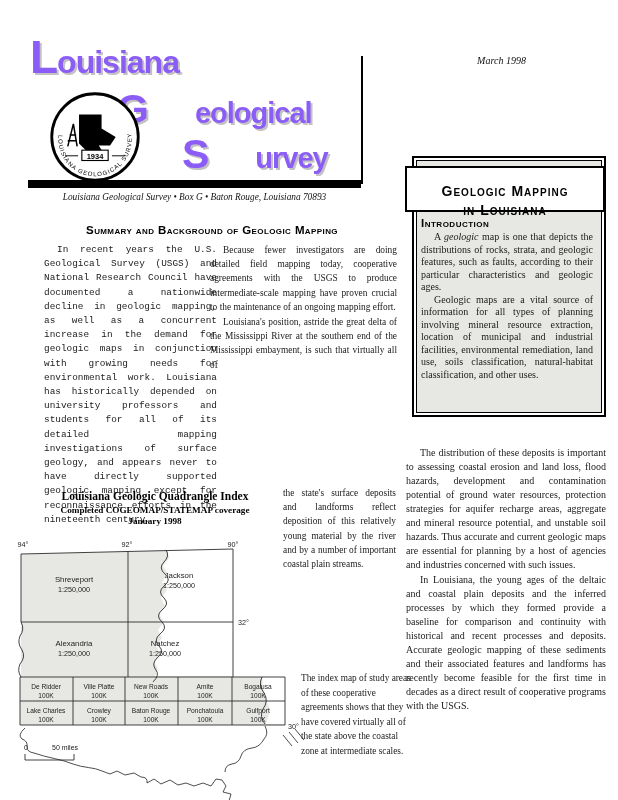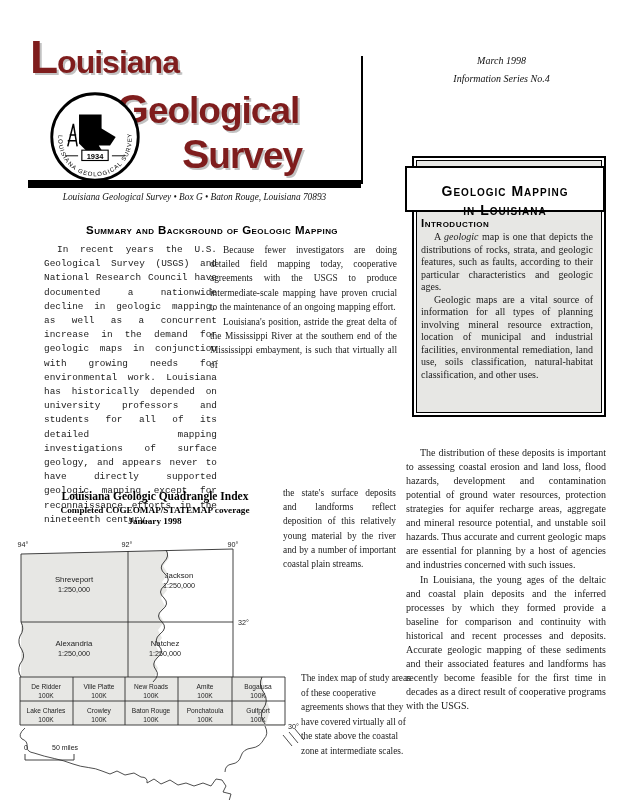--- a/index.html
+++ b/index.html
@@ -1,23 +1,23 @@
 <!DOCTYPE html>
 <html><head>
 <meta charset="utf-8">
 <style>
   html,body{margin:0;padding:0;background:#888;}
   .page{position:relative;width:618px;height:800px;background:#ffffff;overflow:hidden;
         color:#1a1a1a;font-family:"Liberation Serif",serif;}
 
   
   .mast-line{position:absolute;font-family:"Liberation Sans",sans-serif;font-weight:bold;
-             color:#7f1d1d;letter-spacing:-1px;line-height:1;text-shadow:2px 2px 0 #c2c2c2;}
+             color:#8b5cf6;letter-spacing:-1px;line-height:1;text-shadow:2px 2px 0 #c2c2c2;}
   .mi1{font-size:46px;} .mr1{font-size:32px;}
-  .mi2{font-size:41px;} .mr2{font-size:37px;}
+  .mi2{font-size:41px;} .mr2{font-size:29px;padding-left:47px;}
   .vrule{position:absolute;left:361px;top:56px;width:2px;height:128px;background:#000;}
   .hbar{position:absolute;left:28px;top:180px;width:333px;height:8px;background:#000;}
   .addr{position:absolute;left:28px;width:333px;text-align:center;font-style:italic;
         font-size:9.3px;line-height:12px;color:#111;}
   .issue{position:absolute;left:400px;top:52px;width:203px;text-align:center;
          font-style:italic;font-size:10px;line-height:18px;color:#111;}
 
   
   .side-box{position:absolute;left:412px;top:156px;width:186px;height:253px;
             border:2.5px solid #000;background:#fff;padding:2px;}
@@ -96,21 +96,20 @@
     <path d="M18,70 h14 M68,70 h14" stroke="#000" stroke-width="1"></path>
     <rect x="36" y="64" width="28" height="11" fill="#fff" stroke="#000" stroke-width="1.2"></rect>
     <text x="50" y="73" text-anchor="middle" font-size="8" font-weight="bold" fill="#000">1934</text>
   </svg>
 
   <div class="vrule"></div>
   <div class="hbar"></div>
 
   <div class="issue">
     <div>March 1998</div>
-    <div>Information Series No.4</div>
   </div>
 
   <div class="addr" style="top:191px;">Louisiana Geological Survey  •  Box G  •  Baton Rouge, Louisiana 70893</div>
 
   <div class="side-box">
     <div class="side-box-inner"></div>
   </div>
   <div class="banner">
     <div>Geologic Mapping</div>
     <div>in Louisiana</div>

